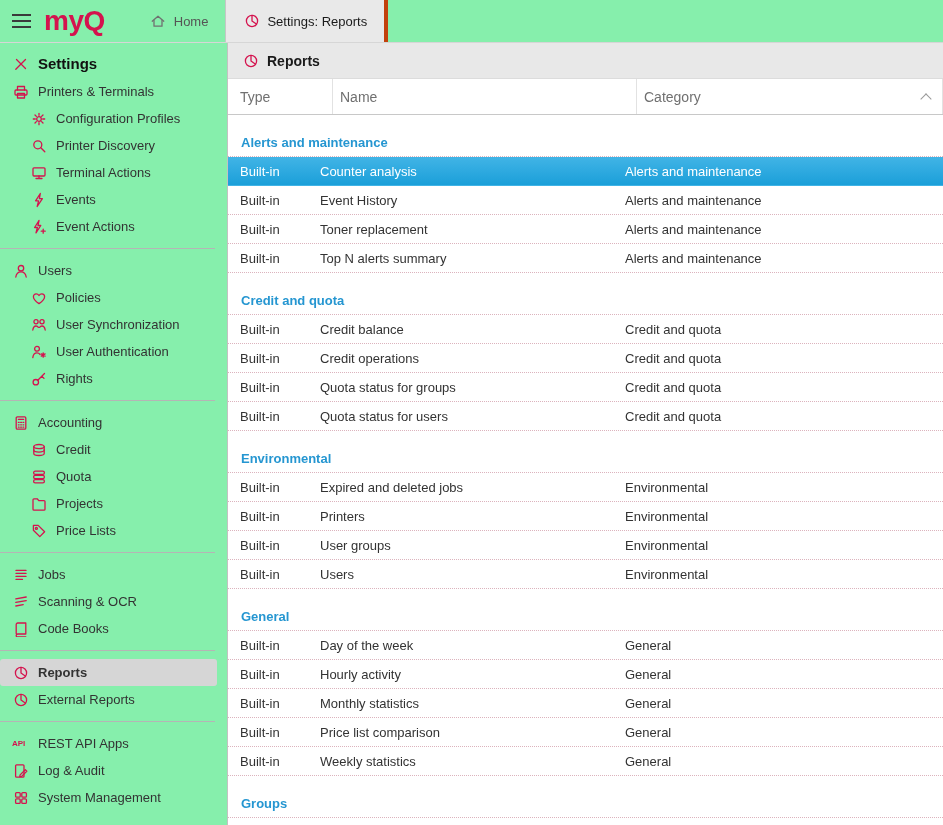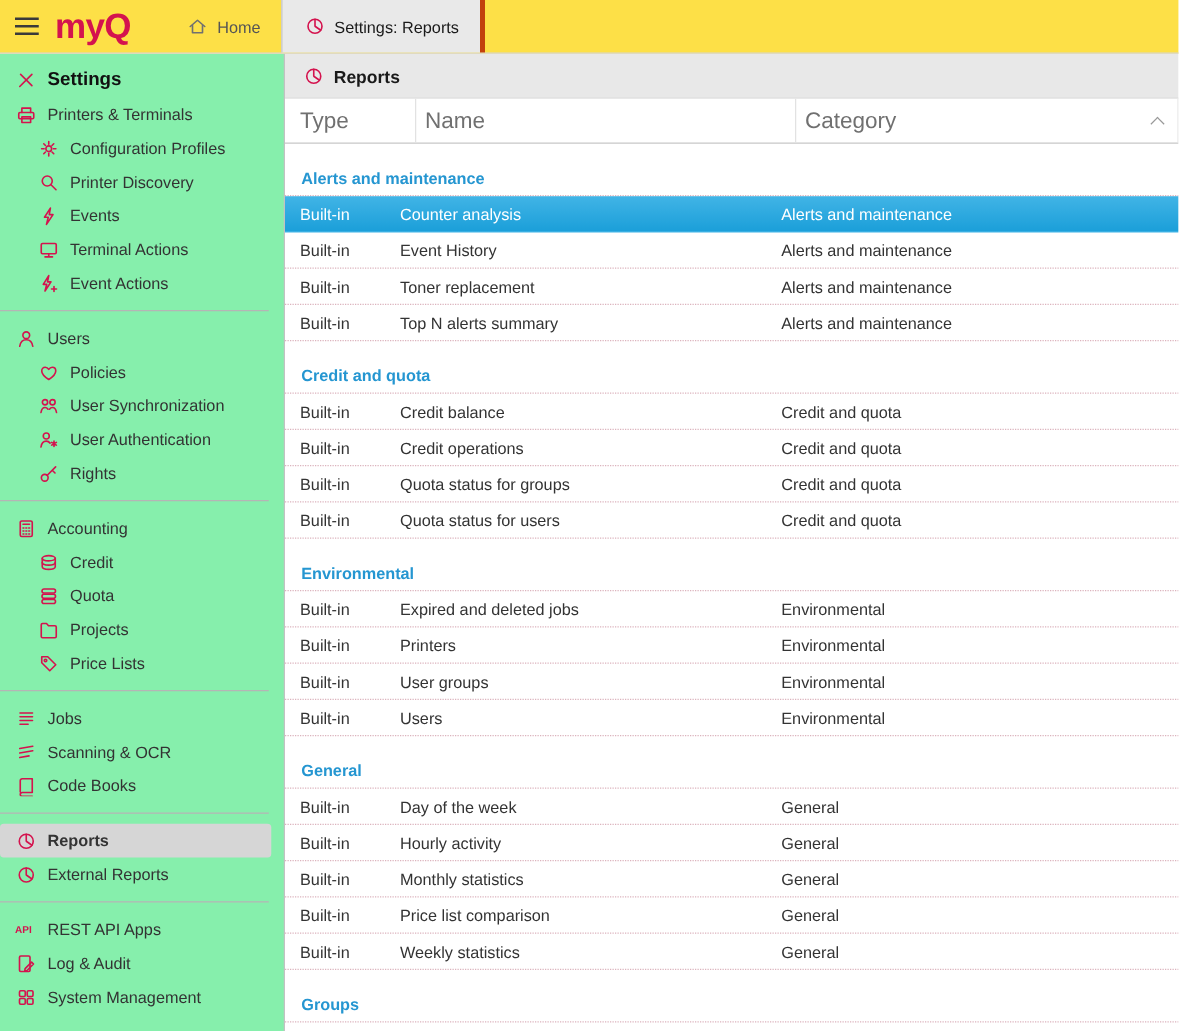--- a/index.html
+++ b/index.html
@@ -1,20 +1,20 @@
 <!DOCTYPE html>
 <html><head>
 <meta charset="utf-8">
 <style>
   html,body { margin:0; padding:0; background:#fff; }
   body { font-family:"Liberation Sans", sans-serif; font-size:13px; color:#333; }
   #app { position:relative; width:943px; height:825px; overflow:hidden; background:#fff; }
 
   
-  .topbar { position:absolute; top:0; left:0; right:0; height:43px; background:#fde047;
+  .topbar { position:absolute; top:0; left:0; right:0; height:43px; background:#86efac;
             border-bottom:1px solid #d6d6d6; display:flex; align-items:stretch; box-sizing:border-box; z-index:2; }
   .hamburger { width:42px; display:flex; flex-direction:column; justify-content:center; align-items:center; gap:4px; cursor:pointer; }
   .hamburger span { width:19px; height:2px; background:#3a3a3a; }
   .logo { display:flex; align-items:center; font-size:28px; font-weight:800; color:#d4134e;
           padding:0 28px 0 2px; letter-spacing:-0.5px; }
   .tab { display:flex; align-items:center; gap:7px; padding:0 17px; font-size:13px; color:#555; cursor:pointer; }
   .tab.active { background:#e9e9e9; border-left:1px solid #c6c6c6; border-right:4px solid #c2410c; color:#1a1a1a;justify-content:space-between; }
 
   
   .sidebar { position:absolute; top:43px; left:0; width:228px; bottom:0; background:#86efac;
@@ -26,21 +26,21 @@
   .sb-item.selected { background:#d6d6d6; font-weight:bold; }
   .sb-divider { height:1px; background:#b5b5b5; margin:8px 12px 8px 0; }
   .ico { width:17px; height:17px; display:inline-flex; align-items:center; justify-content:center; flex:none; }
   .api-ico { color:#d4134e; font-weight:bold; font-size:8px; width:17px; text-align:left; flex:none; }
 
   
   .main { position:absolute; left:228px; top:43px; right:0; bottom:0; background:#fff; overflow:hidden; }
   .main-header { height:36px; background:#e8e8e8; border-bottom:1px solid #dcdcdc; display:flex; align-items:center;
                  gap:8px; padding-left:14px; font-size:14px; font-weight:bold; color:#1a1a1a; box-sizing:border-box; }
   .table-header { height:36px; display:flex; align-items:stretch; border-bottom:1px solid #c8c8c8;
-                  color:#707070; font-size:18px; box-sizing:border-box; background:#fff; }
+                  color:#707070; font-size:14px; box-sizing:border-box; background:#fff; }
   .th { display:flex; align-items:center; border-right:1px solid #e2e2e2; box-sizing:border-box; cursor:pointer; }
   .t-type { width:105px; padding-left:12px; }
   .t-name { width:304px; padding-left:7px; }
   .t-cat  { flex:1; padding-left:7px; justify-content:space-between; padding-right:12px; }
   .caret { width:7px; height:7px; border-left:1px solid #999; border-top:1px solid #999;
            transform:rotate(45deg); margin-top:4px; flex:none; }
 
   .group-header { height:28px; margin-top:13px; display:flex; align-items:center; padding-left:13px;
                   color:#2596d1; font-weight:bold; font-size:13px; border-bottom:1px dotted #dcb3bd; }
   .row { height:28px; display:flex; align-items:center; border-bottom:1px dotted #dcb3bd; cursor:pointer; }
@@ -116,33 +116,33 @@
             <svg width="16" height="16" viewBox="0 0 16 16" fill="none" stroke="#d4134e" stroke-width="1.3" stroke-linecap="round" stroke-linejoin="round">
               <circle cx="6.8" cy="6.8" r="4"></circle>
               <path d="M9.8 9.8l4 4"></path>
             </svg>
           </span>
           <span>Printer Discovery</span>
         </div>
         <div class="sb-item indent">
           <span class="ico">
             <svg width="16" height="16" viewBox="0 0 16 16" fill="none" stroke="#d4134e" stroke-width="1.3" stroke-linecap="round" stroke-linejoin="round">
-              <path d="M9.3 1.5L4.6 8.8h3L6.2 14.5l5.2-7.8h-3z"></path>
-            </svg>
-          </span>
-          <span>Events</span>
-        </div>
-        <div class="sb-item indent">
-          <span class="ico">
-            <svg width="16" height="16" viewBox="0 0 16 16" fill="none" stroke="#d4134e" stroke-width="1.3" stroke-linecap="round" stroke-linejoin="round">
               <rect x="2" y="2.8" width="12" height="8.2" rx="1"></rect>
               <path d="M8 11v2.2M5 13.5h6"></path>
             </svg>
           </span>
           <span>Terminal Actions</span>
+        </div>
+        <div class="sb-item indent">
+          <span class="ico">
+            <svg width="16" height="16" viewBox="0 0 16 16" fill="none" stroke="#d4134e" stroke-width="1.3" stroke-linecap="round" stroke-linejoin="round">
+              <path d="M9.3 1.5L4.6 8.8h3L6.2 14.5l5.2-7.8h-3z"></path>
+            </svg>
+          </span>
+          <span>Events</span>
         </div>
         <div class="sb-item indent">
           <span class="ico">
             <svg width="16" height="16" viewBox="0 0 16 16" fill="none" stroke="#d4134e" stroke-width="1.3" stroke-linecap="round" stroke-linejoin="round">
               <path d="M8 1.5L3.6 8.5h2.8L5 13.8l4.8-7.3H7z"></path>
               <path d="M12.2 10.2v4M10.2 12.2h4"></path>
             </svg>
           </span>
           <span>Event Actions</span>
         </div>

